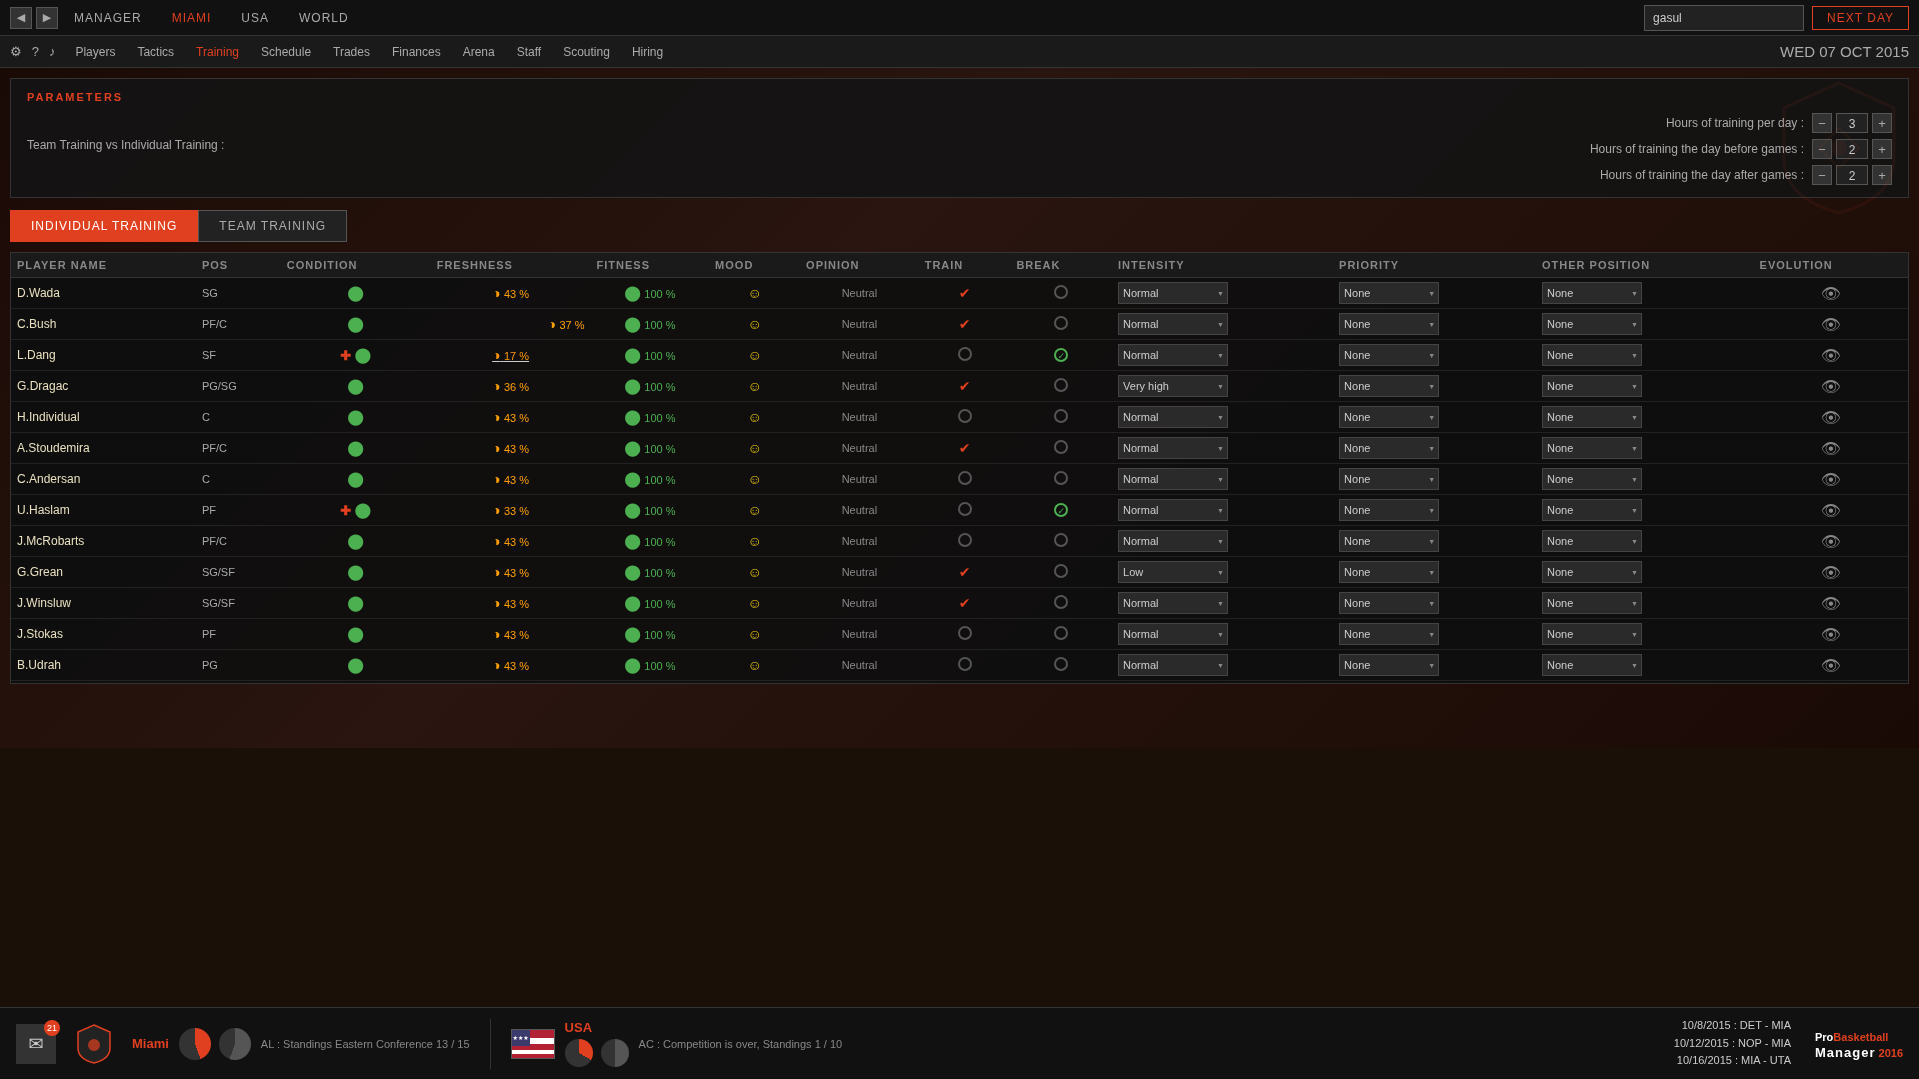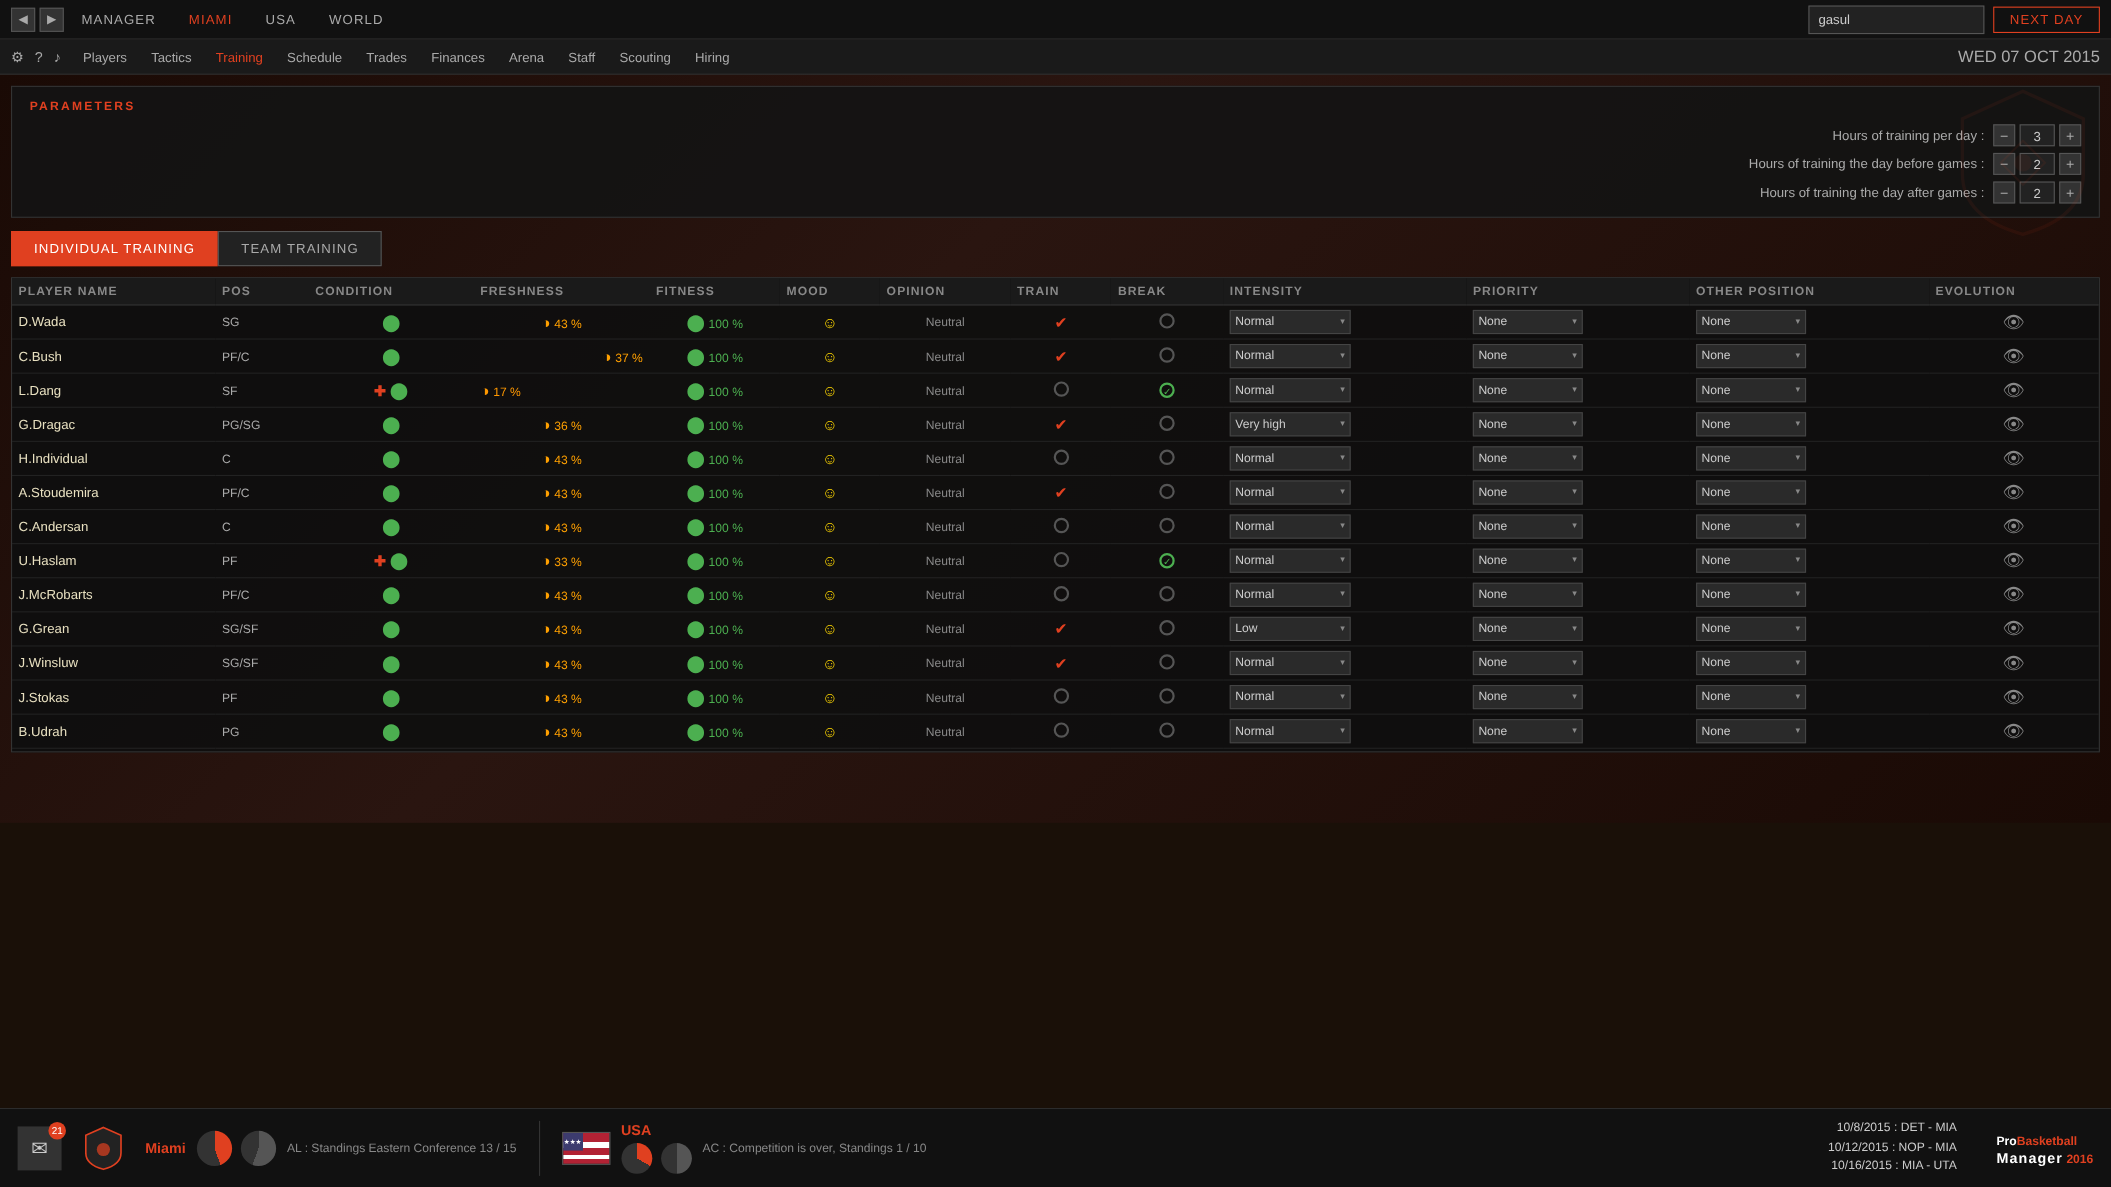--- a/index.html
+++ b/index.html
@@ -278,21 +278,21 @@
     }
     .team-section { display: flex; align-items: center; gap: 10px; }
     .team-name { color: #e04020; font-size: 13px; font-weight: bold; }
     .team-circles { display: flex; gap: 8px; }
     .standings-text { color: #888; font-size: 11px; }
     .separator { width: 1px; height: 50px; background: #333; }
     .usa-section { display: flex; align-items: center; gap: 10px; }
     .schedule-section { margin-left: auto; text-align: right; }
     .schedule-item { color: #888; font-size: 11px; line-height: 1.6; }
     .schedule-item span { color: #ccc; }
-    .pbm-logo { color: #e04020; font-size: 14px; font-weight: bold; margin-left: 16px; }
+    .pbm-logo { color: #e04020; font-size: 14px; font-weight: bold; margin-left: 4px; }
   </style>
 </head>
 <body>
 
 <div class="top-nav">
   <div class="nav-arrows">
     <div class="nav-arrow">◀</div>
     <div class="nav-arrow">▶</div>
   </div>
   <div class="nav-items">
@@ -335,20 +335,21 @@
       <path d="M60 5 L115 30 L115 80 Q115 120 60 135 Q5 120 5 80 L5 30 Z" fill="none" stroke="#e04020" stroke-width="3" opacity="0.5"></path>
       <polygon points="60,50 80,70 60,90 40,70" fill="none" stroke="#e04020" stroke-width="2" opacity="0.5"></polygon>
       <circle cx="60" cy="70" r="8" fill="#e04020" opacity="0.4"></circle>
     </svg>
   </div>
 
   <div class="parameters-panel">
     <div class="parameters-title">PARAMETERS</div>
     <div class="parameters-row">
       <div class="param-left">
+        <div class="param-label">Team Training vs Individual Training :</div>
       </div>
       <div class="param-right">
         <div class="param-row">
           <span class="param-row-label">Hours of training per day :</span>
           <div class="stepper">
             <div class="stepper-btn">−</div>
             <div class="stepper-val">3</div>
             <div class="stepper-btn">+</div>
           </div>
         </div>
@@ -502,21 +503,21 @@
       <span style="color:#888;font-size:16px;cursor:pointer;">👁</span>
     </td>
   </tr>
             <tr>
     <td><span class="player-name">L.Dang</span></td>
     <td><span class="pos-label">SF</span></td>
     <td style="text-align:center;">
       <span style="color:#e04020;font-weight:bold;font-size:13px;">✚</span>
       <span style="color:#4caf50;font-size:15px;">⬤</span>
     </td>
-    <td style="">
+    <td style="text-align:center;text-decoration:underline;">
       <span style="color:#ff9800;font-size:14px;">◑</span>
       <span style="color:#ff9800;font-size:11px;"> 17 %</span>
     </td>
     <td style="text-align:center;">
       <span style="color:#4caf50;font-size:15px;">⬤</span>
       <span style="color:#4caf50;font-size:11px;"> 100 %</span>
     </td>
     <td style="text-align:center;">
       <span style="color:#ffd700;font-size:14px;">☺</span>
     </td>

